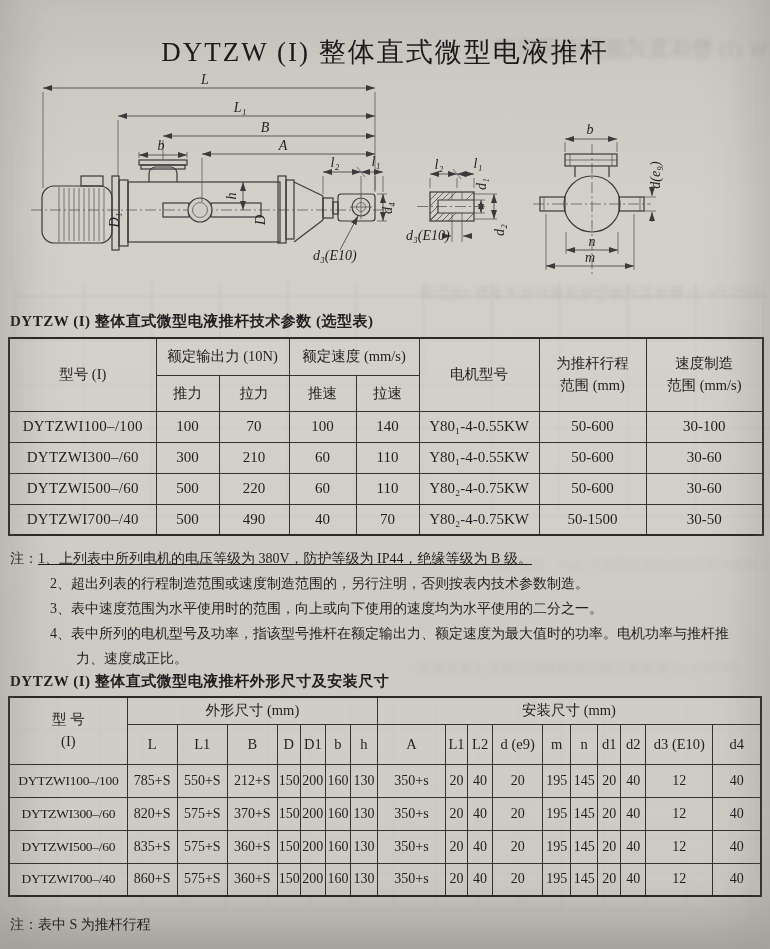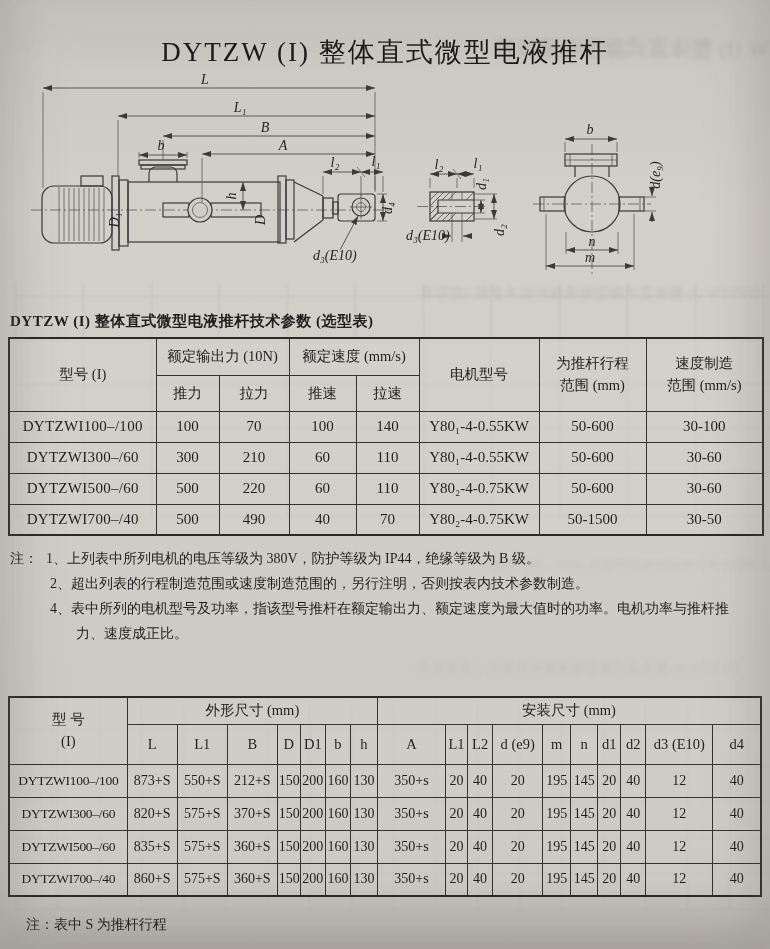--- a/index.html
+++ b/index.html
@@ -37,22 +37,22 @@
   .hat{stroke:#3a3a3a;stroke-width:.7;fill:none;}
   .mask{fill:#d0cdc7;}
   .lbl{font-family:"Liberation Serif","DejaVu Serif",serif;font-style:italic;font-size:14px;fill:#232323;}
   
   .caption{position:absolute;left:10px;font-size:15px;font-weight:bold;letter-spacing:.5px;}
   .cap1{top:312px;} .cap2{top:672px;}
   .notes{position:absolute;left:10px;top:546px;width:736px;font-size:14px;line-height:25px;}
   .notes .row0{display:flex;}
   .notes .nlabel{flex:0 0 auto;}
   .notes .item{margin-left:40px;padding-left:26px;text-indent:-26px;}
-  .notes .row0 .item{margin-left:8px;padding-left:0;text-indent:0;}
-  .footnote{position:absolute;left:26px;top:916px;font-size:14px;}
+  .notes .row0 .item{margin-left:0;padding-left:0;text-indent:0;text-decoration:underline;}
+  .footnote{position:absolute;left:10px;top:916px;font-size:14px;}
   
   table{position:absolute;border-collapse:collapse;table-layout:fixed;background:rgba(214,211,205,.35);}
   th,td{border:1px solid #35332f;text-align:center;vertical-align:middle;font-weight:normal;
     padding:0 1px;overflow:hidden;}
   .t1{left:8px;top:337px;width:754px;border:2px solid #2b2a27;}
   .t1 th{font-size:14.5px;}
   .t1 td{font-size:15px;}
   .t1 .hr1{height:37px;} .t1 .hr2{height:36px;} .t1 .dr{height:31px;}
   .t2{left:8px;top:696px;width:754px;border:2px solid #2b2a27;}
   .t2 th{font-size:14.5px;}
@@ -292,23 +292,25 @@
       </tr>
     </tbody>
   </table>
 
   <div class="notes">
     <div class="row0">
       <span class="nlabel">注：</span>
       <span class="item">1、上列表中所列电机的电压等级为 380V，防护等级为 IP44，绝缘等级为 B 级。</span>
     </div>
     <div class="item">2、超出列表的行程制造范围或速度制造范围的，另行注明，否则按表内技术参数制造。</div>
+    <div class="item">3、表中速度范围为水平使用时的范围，向上或向下使用的速度均为水平使用的二分之一。</div>
     <div class="item">4、表中所列的电机型号及功率，指该型号推杆在额定输出力、额定速度为最大值时的功率。电机功率与推杆推力、速度成正比。</div>
   </div>
 
+  <div class="caption cap2">DYTZW (I) 整体直式微型电液推杆外形尺寸及安装尺寸</div>
 
   <table class="t2">
     <colgroup>
       <col style="width:118px">
         <col style="width:50px">
         <col style="width:50px">
         <col style="width:50px">
       <col style="width:23px">
         <col style="width:25px">
         <col style="width:25px">
@@ -349,21 +351,21 @@
         <th>n</th>
         <th>d1</th>
         <th>d2</th>
         <th>d3 (E10)</th>
         <th>d4</th>
       </tr>
     </thead>
     <tbody>
       <tr class="dr">
         <td class="model">DYTZWI100–/100</td>
-        <td>873+S</td>
+        <td>785+S</td>
         <td>550+S</td>
         <td>212+S</td>
         <td>150</td>
         <td>200</td>
         <td>160</td>
         <td>130</td>
         <td>350+s</td>
         <td>20</td>
         <td>40</td>
         <td>20</td>

